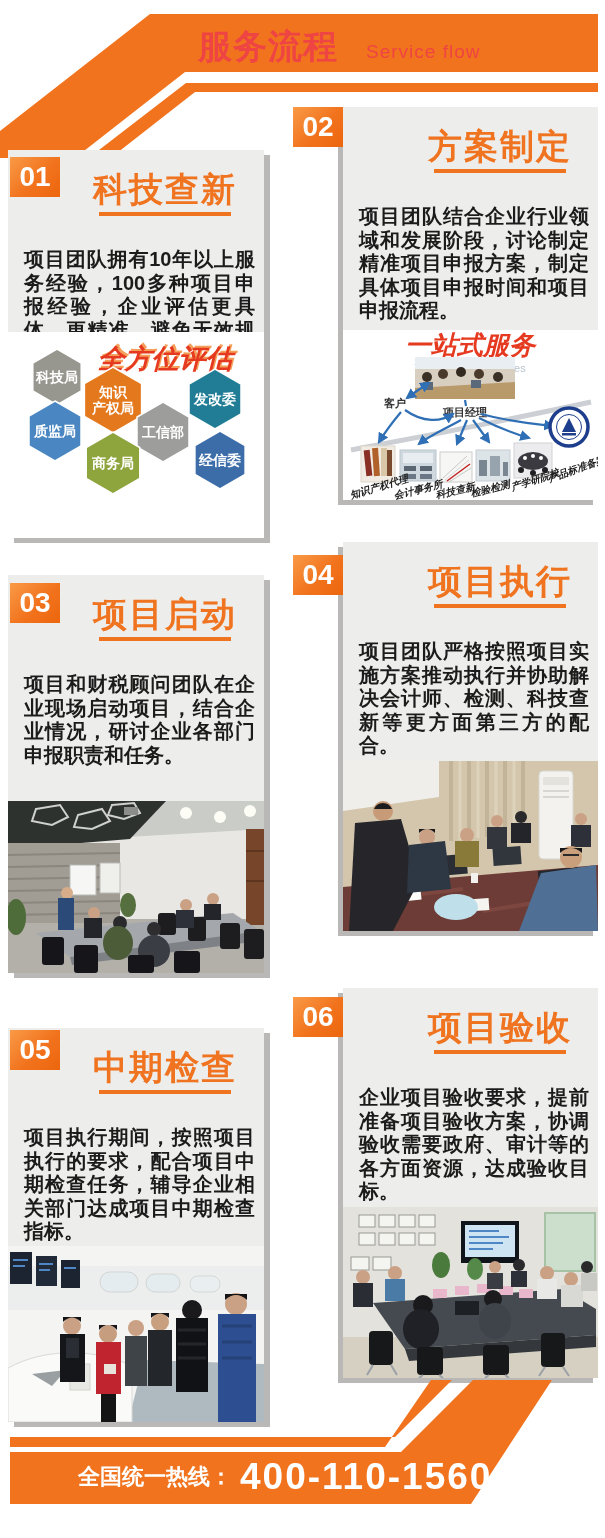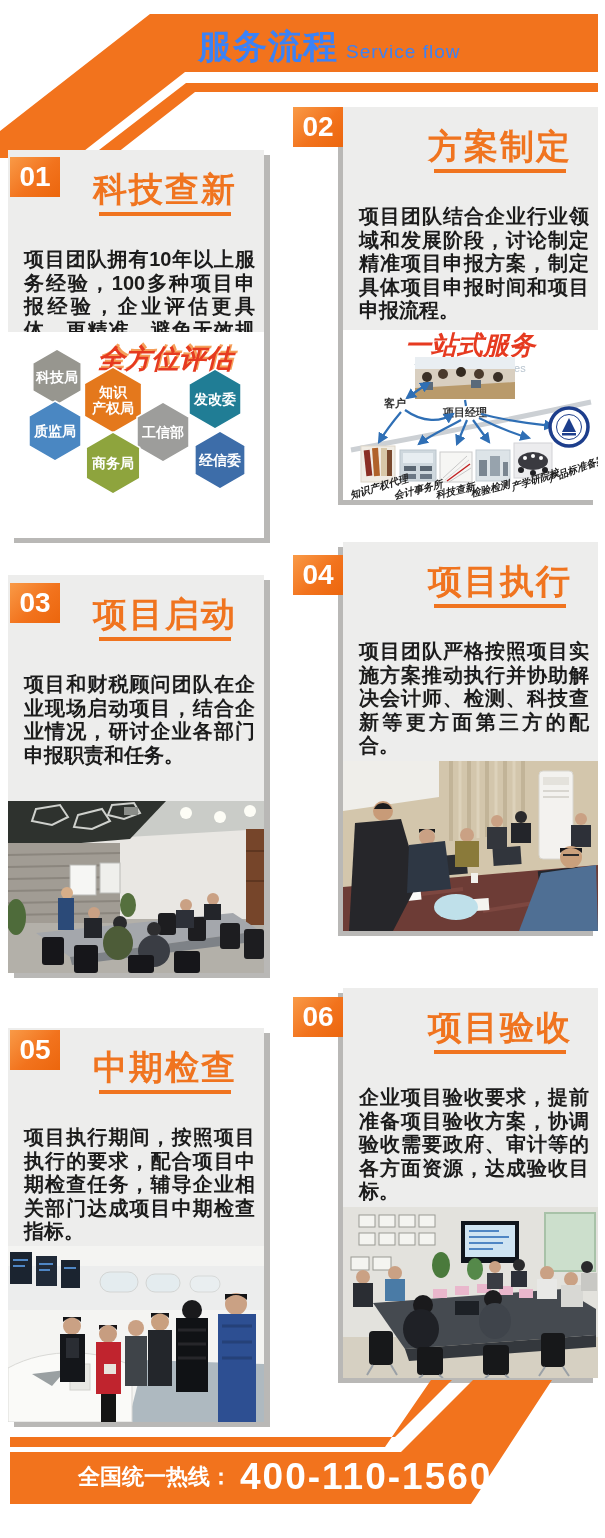--- a/index.html
+++ b/index.html
@@ -1,21 +1,21 @@
 <!DOCTYPE html>
 <html><head>
 <meta charset="utf-8">
 <style>
   html,body{margin:0;padding:0;background:#ffffff;}
   body{font-family:"Liberation Sans","DejaVu Sans",sans-serif;}
   #page{position:relative;width:605px;height:1538px;background:#fff;overflow:hidden;margin:0 auto;}
 
   
   .ribbon-svg{position:absolute;left:0;display:block;}
-  #header-text{position:absolute;left:198px;top:24px;display:flex;align-items:baseline;gap:8px;color:#3b82f6;}
+  #header-text{position:absolute;left:198px;top:24px;display:flex;align-items:baseline;gap:28px;color:#ef4444;}
   #header-text .t{font-size:34px;font-weight:800;letter-spacing:1px;}
   #header-text .s{font-size:19px;font-weight:400;letter-spacing:1px;}
 
   #footer-text{position:absolute;left:50px;top:1456px;display:flex;align-items:center;gap:8px;color:#fff;margin-left:28px;}
   #footer-text .l{font-size:22px;font-weight:700;}
   #footer-text .n{font-size:37px;font-weight:800;letter-spacing:2px;}
 
   
   .card{position:absolute;background:#ededec;}
   .card.left{left:8px;width:256px;box-shadow:6px 5px 0 #b9b8b6;}

